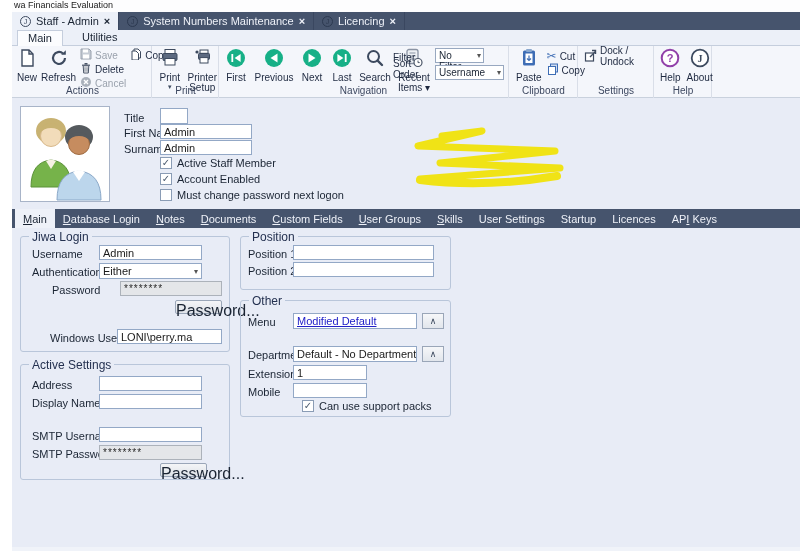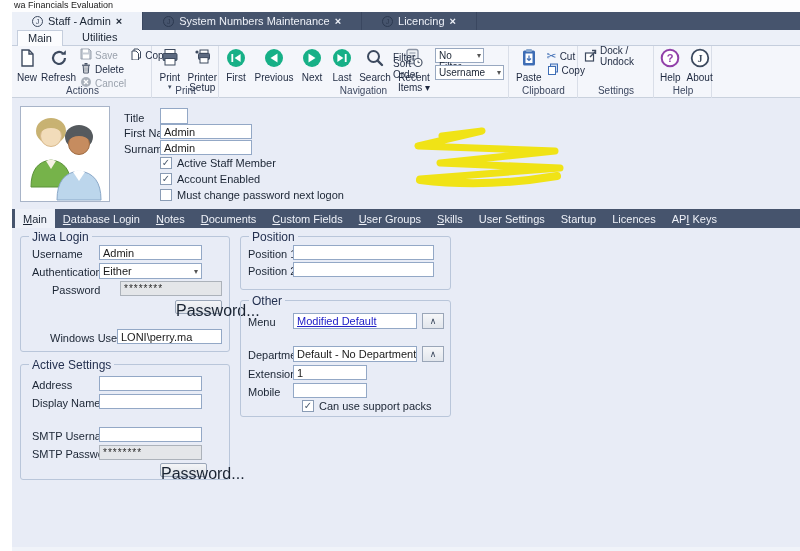--- a/index.html
+++ b/index.html
@@ -6,21 +6,21 @@
   html,body { width:800px; height:551px; }
   body { font-family:"Liberation Sans", sans-serif; }
   #app { position:relative; width:800px; height:551px; background:#e8ecf6; overflow:hidden;margin-left:12px; }
 
   
   .titlebar { position:absolute; left:0; top:0; width:800px; height:12px; background:#fdfdfe; }
   .titlebar span { position:absolute; left:2px; top:0; font-size:9px; color:#1a1a1a; }
 
   
   .doctabs { position:absolute; left:0; top:12px; width:800px; height:18px; background:#46546d; display:flex; align-items:stretch; }
-  .doctab { display:flex; align-items:center; gap:5px; padding:0 20px; font-size:11px; color:#eef1f8; border-right:1px solid #3a4760; cursor:default; }
+  .doctab { display:flex; align-items:center; gap:5px; padding:0 8px; font-size:11px; color:#eef1f8; border-right:1px solid #3a4760; cursor:default; }
   .doctab.active { background:#ecf0f8; color:#1a2433; }
   .jcircle { display:inline-flex; align-items:center; justify-content:center; width:11px; height:11px; border:1px solid #2c3950; border-radius:50%; font-size:7px; line-height:1; color:#2c3950; background:transparent; }
   .doctab.active .jcircle { border-color:#3d4a5f; color:#3d4a5f; }
   .doctab .closex { font-weight:bold; font-size:11px; }
 
   
   .ribbontabs { position:absolute; left:0; top:30px; width:800px; height:16px; background:#ecf0f8; border-bottom:1px solid #c5cedd; }
   .rtab { position:absolute; top:0; height:16px; font-size:11px; color:#1a2433; padding:1px 10px 0; }
   .rtab.active { left:5px; background:#fbfcfe; border:1px solid #c5cedd; border-bottom:none; }
   .rtab.plain { left:60px; }

